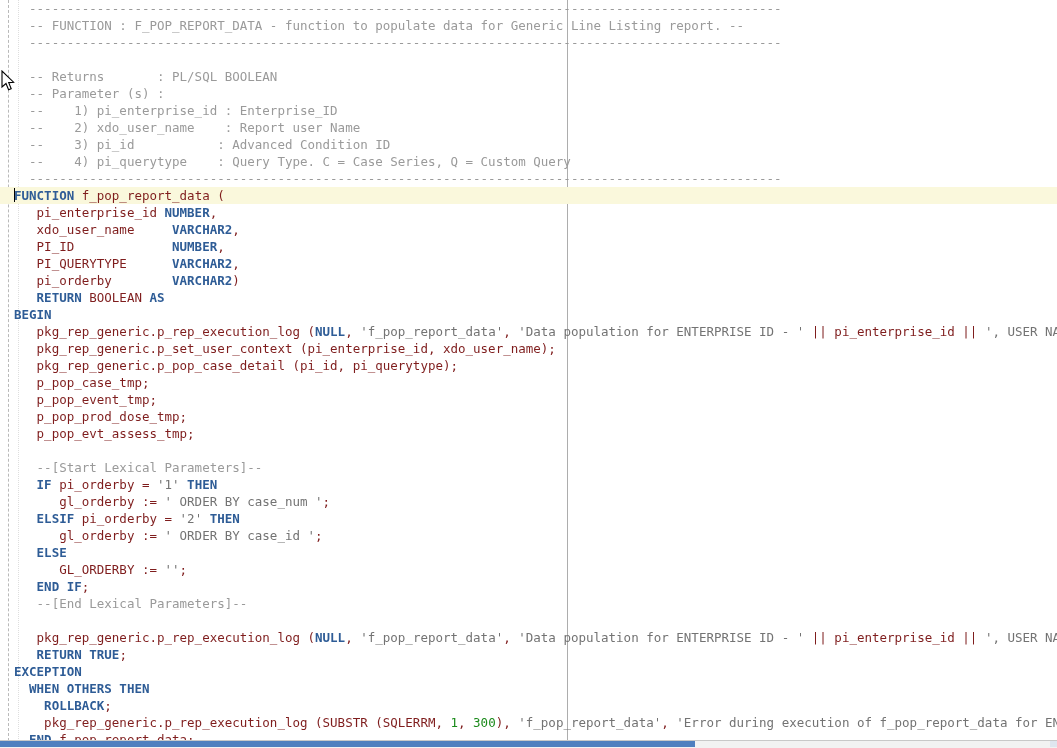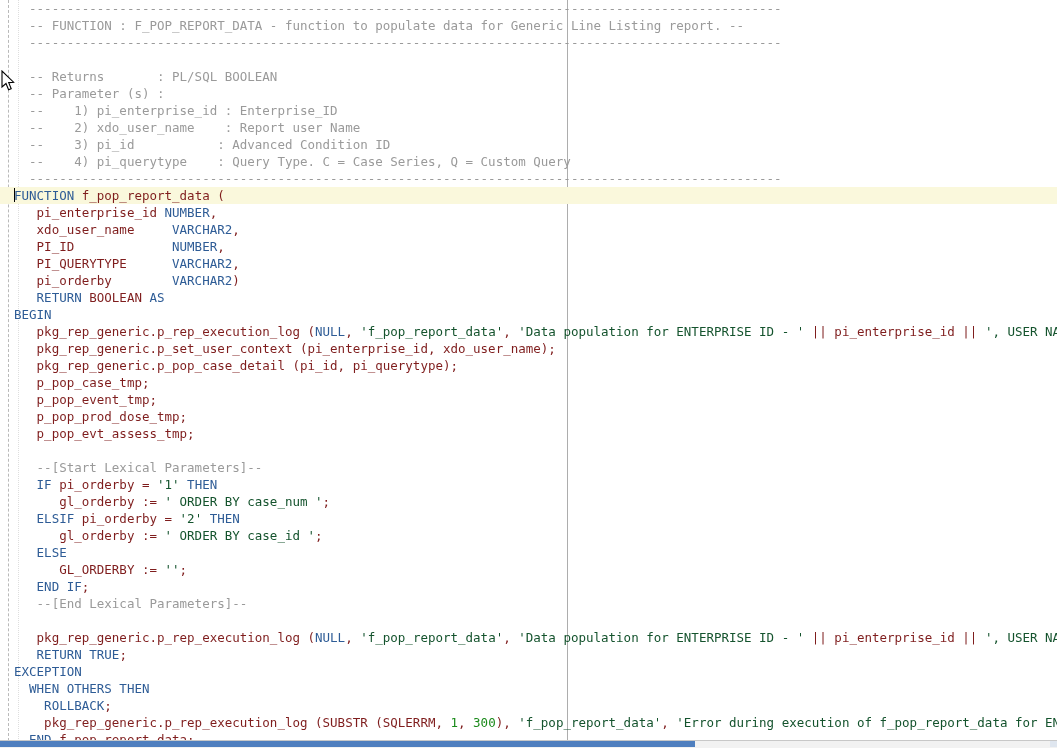--- a/index.html
+++ b/index.html
@@ -72,22 +72,22 @@
     box-sizing: border-box;
     white-space: pre;
     color: #000000;
   }
   .ln.hl {
     background: #faf8dc;
   }
 
   
   .cmt   { color: #9a9a9a; }
-  .kw    { color: #2e5c96; font-weight: normal; }
-  .str   { color: #14532d; }
+  .kw    { color: #2e5c96; font-weight: bold; }
+  .str   { color: #737373; }
   .num   { color: #1a8a1a; }
   .pl    { color: #7f1d1d; }
 
   
   .caret {
     position: absolute;
     left: 14px;
     top: 1px;
     width: 1px;
     height: 14px;

